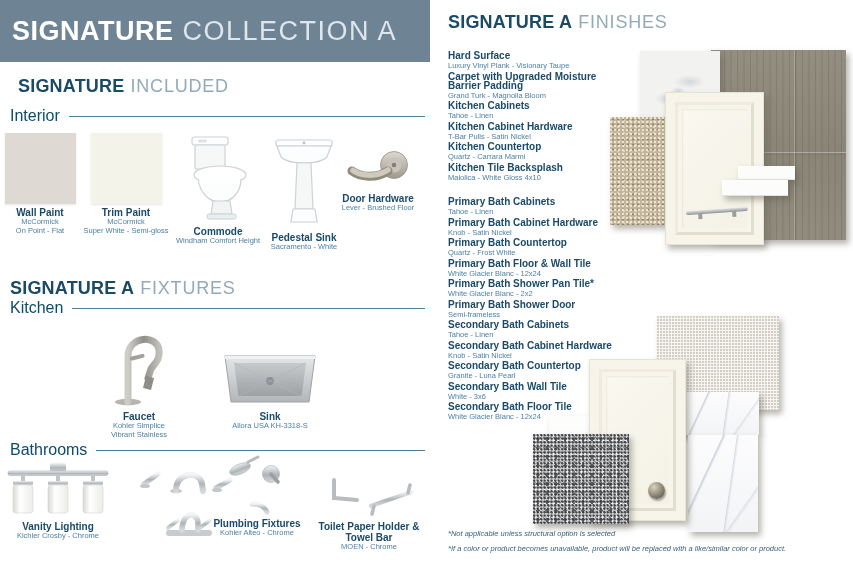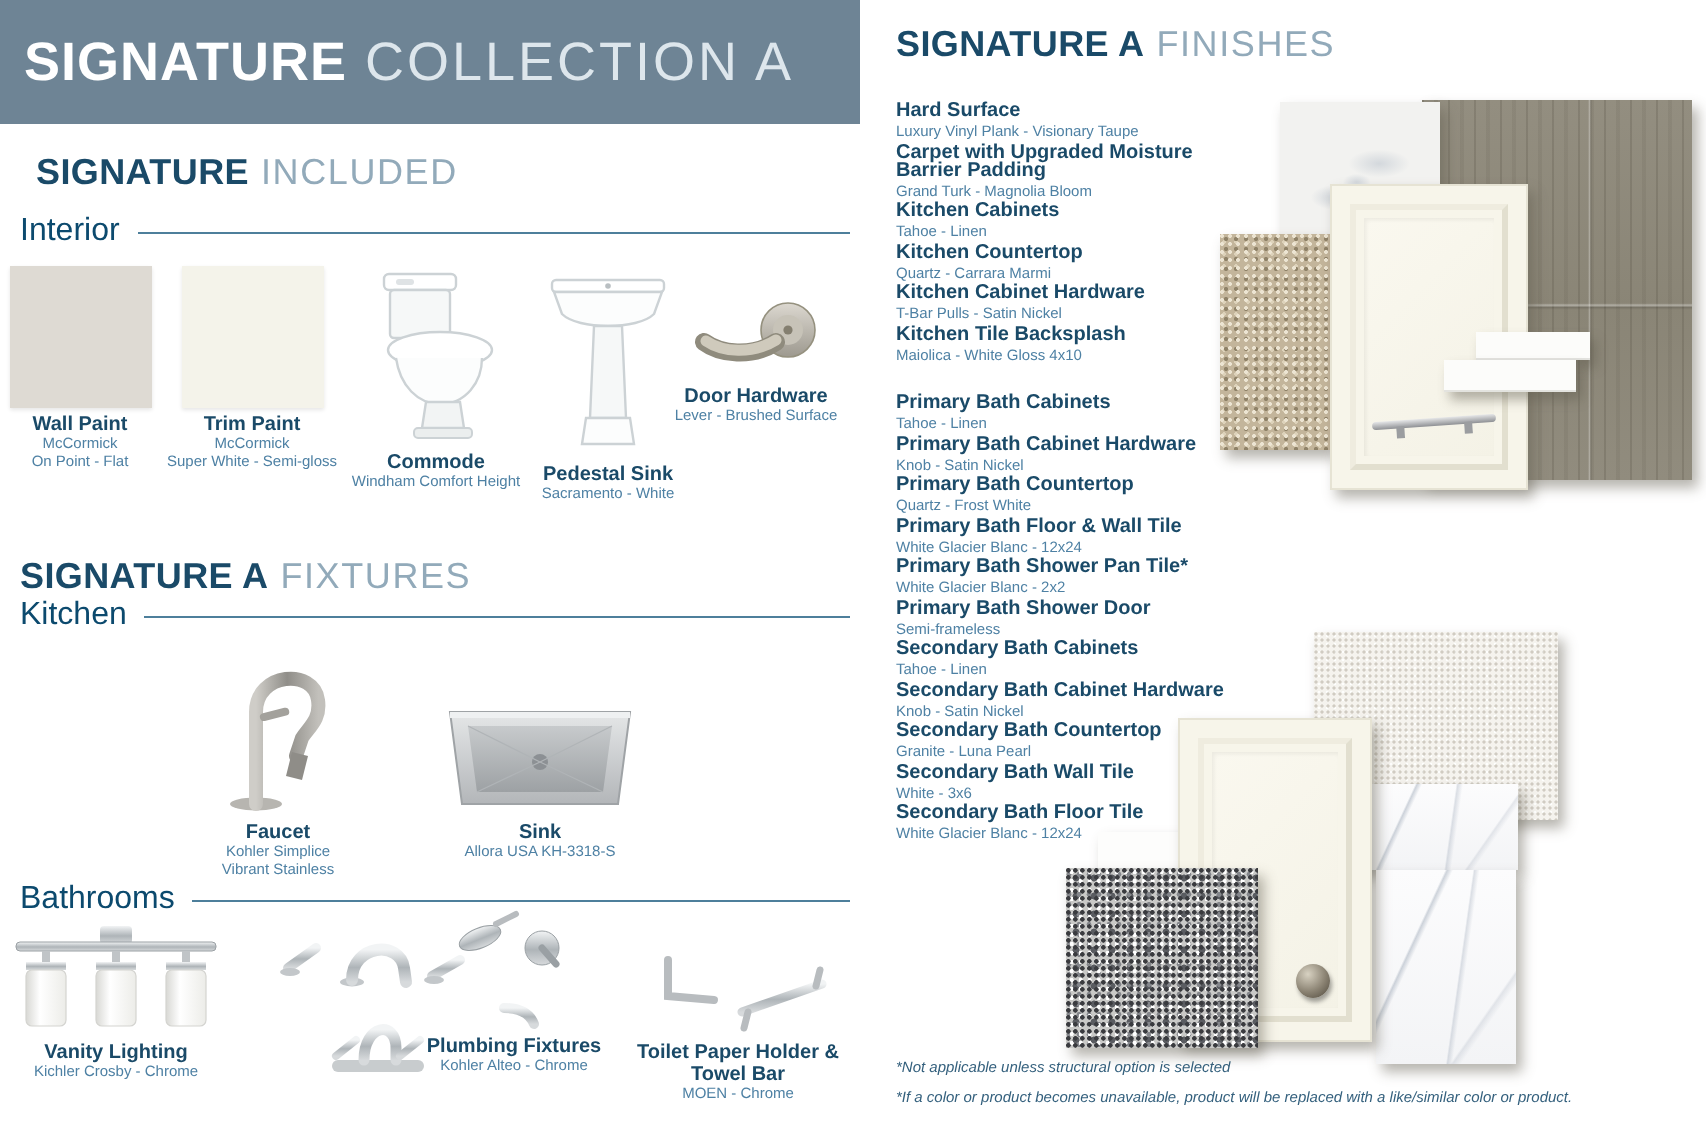--- a/index.html
+++ b/index.html
@@ -241,21 +241,21 @@
   <div class="imgwrap" style="height:57px;padding-top:13px;box-sizing:border-box;">
     <svg width="72" height="44" viewBox="0 0 72 44">
       <circle cx="52" cy="19" r="13.5" fill="url(#g-nickel)" stroke="#95917f" stroke-width="0.8"></circle>
       <circle cx="52" cy="19" r="7.5" fill="#c7c3b8"></circle>
       <circle cx="52" cy="19" r="2.3" fill="#847f70"></circle>
       <path d="M46,25 C34,33 18,31 10,25" fill="none" stroke="#8f8b7d" stroke-width="9" stroke-linecap="round"></path>
       <path d="M46,24 C34,31.5 19,30 11,24.5" fill="none" stroke="#cfcabc" stroke-width="5.5" stroke-linecap="round"></path>
     </svg>
   </div>
   <div class="ct">Door Hardware</div>
-  <div class="cs">Lever - Brushed Surface</div>
+  <div class="cs">Lever - Brushed Floor</div>
 
 </div>
 
 <div class="abs sec" style="left:10px;top:278px;">
   <span class="sb">SIGNATURE A</span><span class="sl">FIXTURES</span>
 </div>
 
 <div class="abs divider" style="top:300px;">
   <span class="dlabel">Kitchen</span>
   <span class="dline"></span>
@@ -368,26 +368,26 @@
     </div>
   <div class="fin">
       <div class="ft">Carpet with Upgraded Moisture Barrier Padding</div>
       <div class="fs">Grand Turk - Magnolia Bloom</div>
     </div>
   <div class="fin">
       <div class="ft">Kitchen Cabinets</div>
       <div class="fs">Tahoe - Linen</div>
     </div>
   <div class="fin">
+      <div class="ft">Kitchen Cabinet Hardware</div>
+      <div class="fs">T-Bar Pulls - Satin Nickel</div>
+    </div>
+  <div class="fin">
       <div class="ft">Kitchen Countertop</div>
       <div class="fs">Quartz - Carrara Marmi</div>
-    </div>
-  <div class="fin">
-      <div class="ft">Kitchen Cabinet Hardware</div>
-      <div class="fs">T-Bar Pulls - Satin Nickel</div>
     </div>
   <div class="fin">
       <div class="ft">Kitchen Tile Backsplash</div>
       <div class="fs">Maiolica - White Gloss 4x10</div>
     </div>
   <div class="fin gap">
       <div class="ft">Primary Bath Cabinets</div>
       <div class="fs">Tahoe - Linen</div>
     </div>
   <div class="fin">

